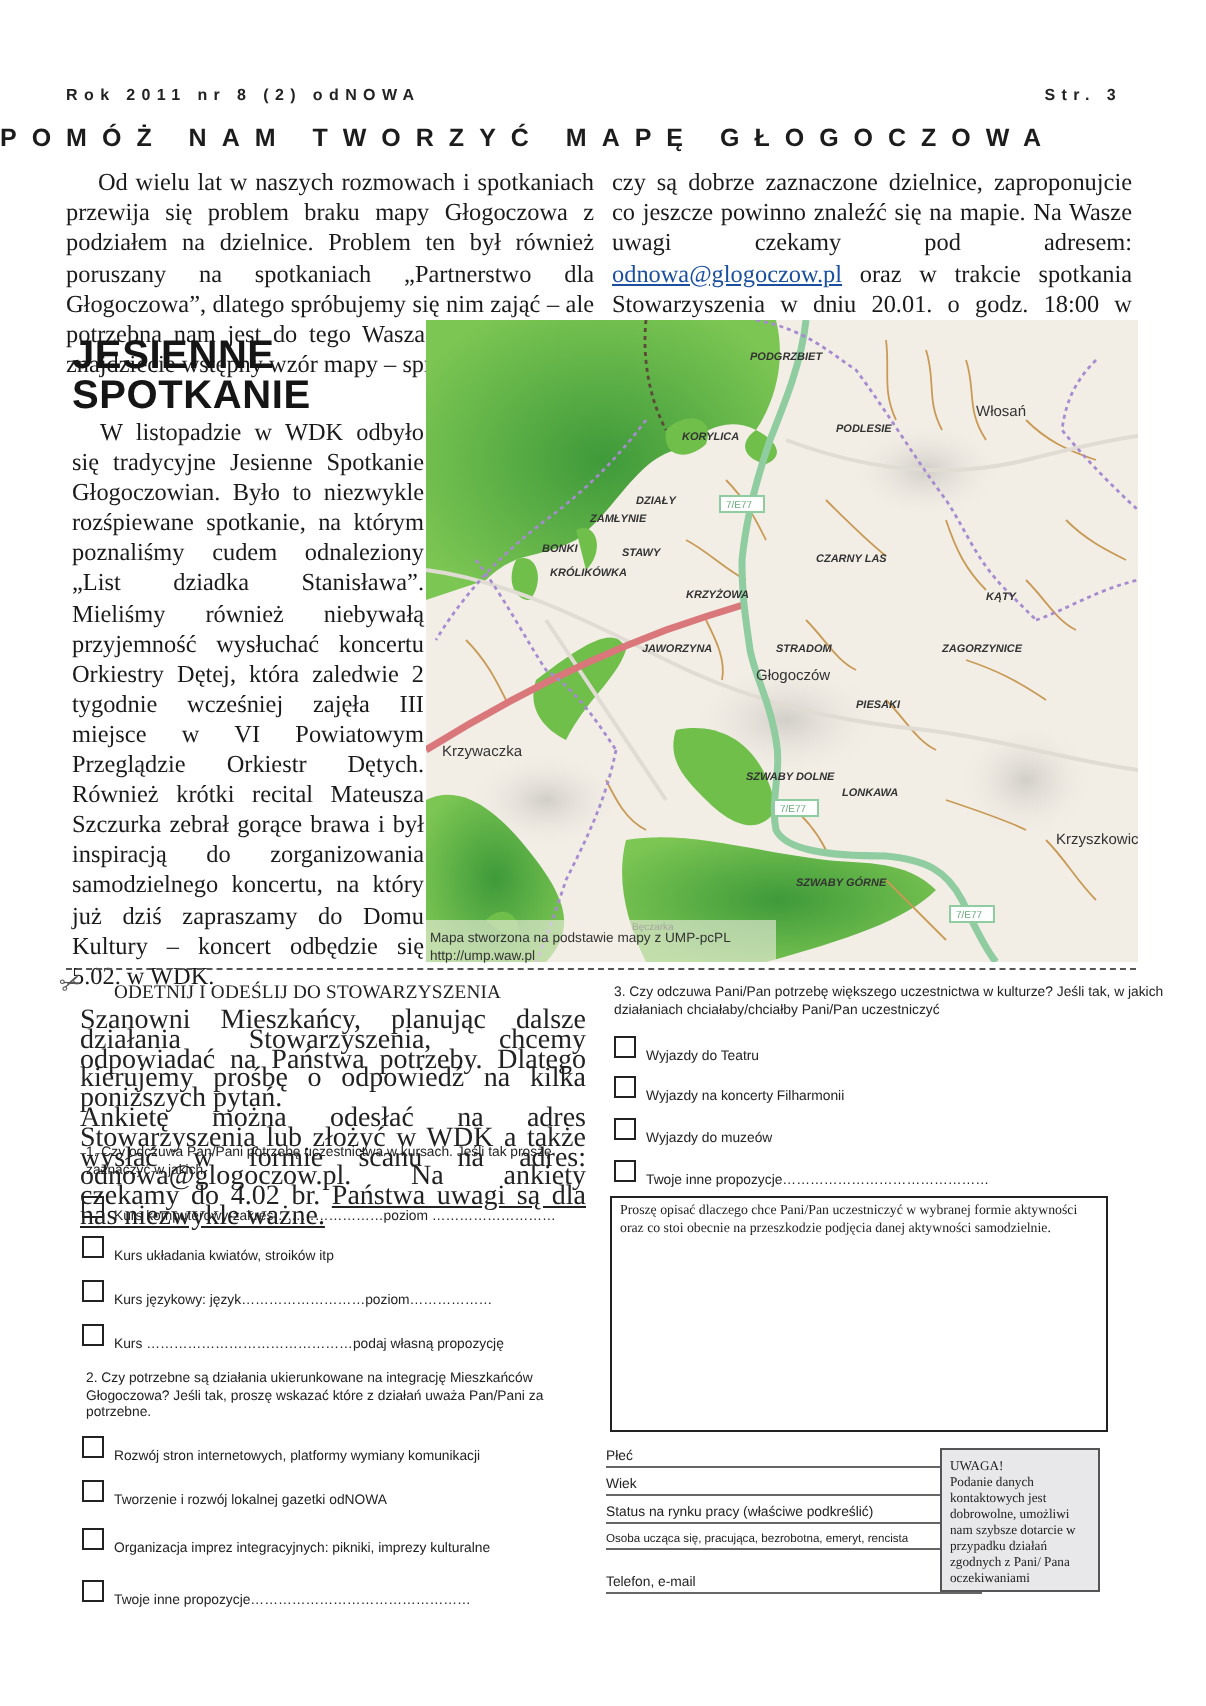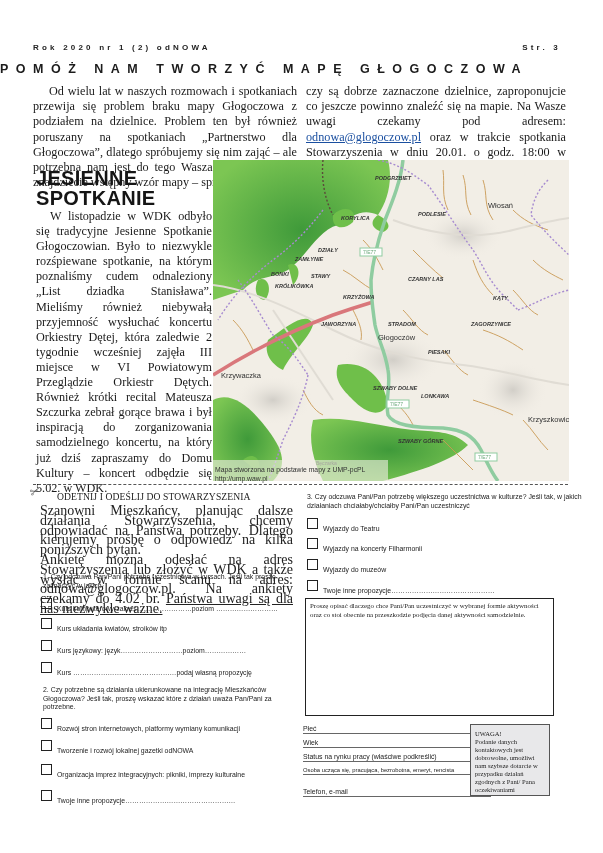--- a/index.html
+++ b/index.html
@@ -44,21 +44,21 @@
         font-size: 6.9px; line-height: 8.6px; padding: 3px 4px; box-sizing: border-box; color: #222; }
   .field { font-family: "Liberation Sans", sans-serif; font-size: 6.9px; color: #222;
         border-bottom: 1px solid #666; width: 188px; padding-bottom: 1px; }
   .note-box { left: 470px; top: 724px; width: 80px; height: 72px; background: #e8e8ea;
         border: 1.3px solid #555; box-sizing: border-box; padding: 5px 4px; font-size: 6.6px;
         line-height: 8px; color: #222; }
 </style>
 </head>
 <body>
 
-<div class="abs header-left">Rok 2020 nr 1 (2) odNOWA</div>
+<div class="abs header-left">Rok 2011 nr 8 (2) odNOWA</div>
 <div class="abs header-right">Str. 3</div>
 <div class="abs main-title">POMÓŻ NAM TWORZYĆ MAPĘ GŁOGOCZOWA</div>
 
 <div class="abs intro intro-left">Od wielu lat w naszych rozmowach i spotkaniach przewija się problem braku mapy Głogoczowa z podziałem na dzielnice. Problem ten był również poruszany na spotkaniach „Partnerstwo dla Głogoczowa”, dlatego spróbujemy się nim zająć – ale potrzebna nam jest do tego Wasza pomoc. Poniżej znajdziecie wstępny wzór mapy – sprawdźcie,</div>
 <div class="abs intro intro-right"><span>czy są dobrze zaznaczone dzielnice, zaproponujcie co jeszcze powinno znaleźć się na mapie. Na Wasze uwagi czekamy pod adresem: </span><a>odnowa@glogoczow.pl</a><span> oraz w trakcie spotkania  Stowarzyszenia w dniu 20.01. o godz. 18:00 w WDK.</span></div>
 
 <div class="abs section-title">
   <span class="l1">JESIENNE SPOTKANIE</span>
 </div>
 <div class="abs article">

